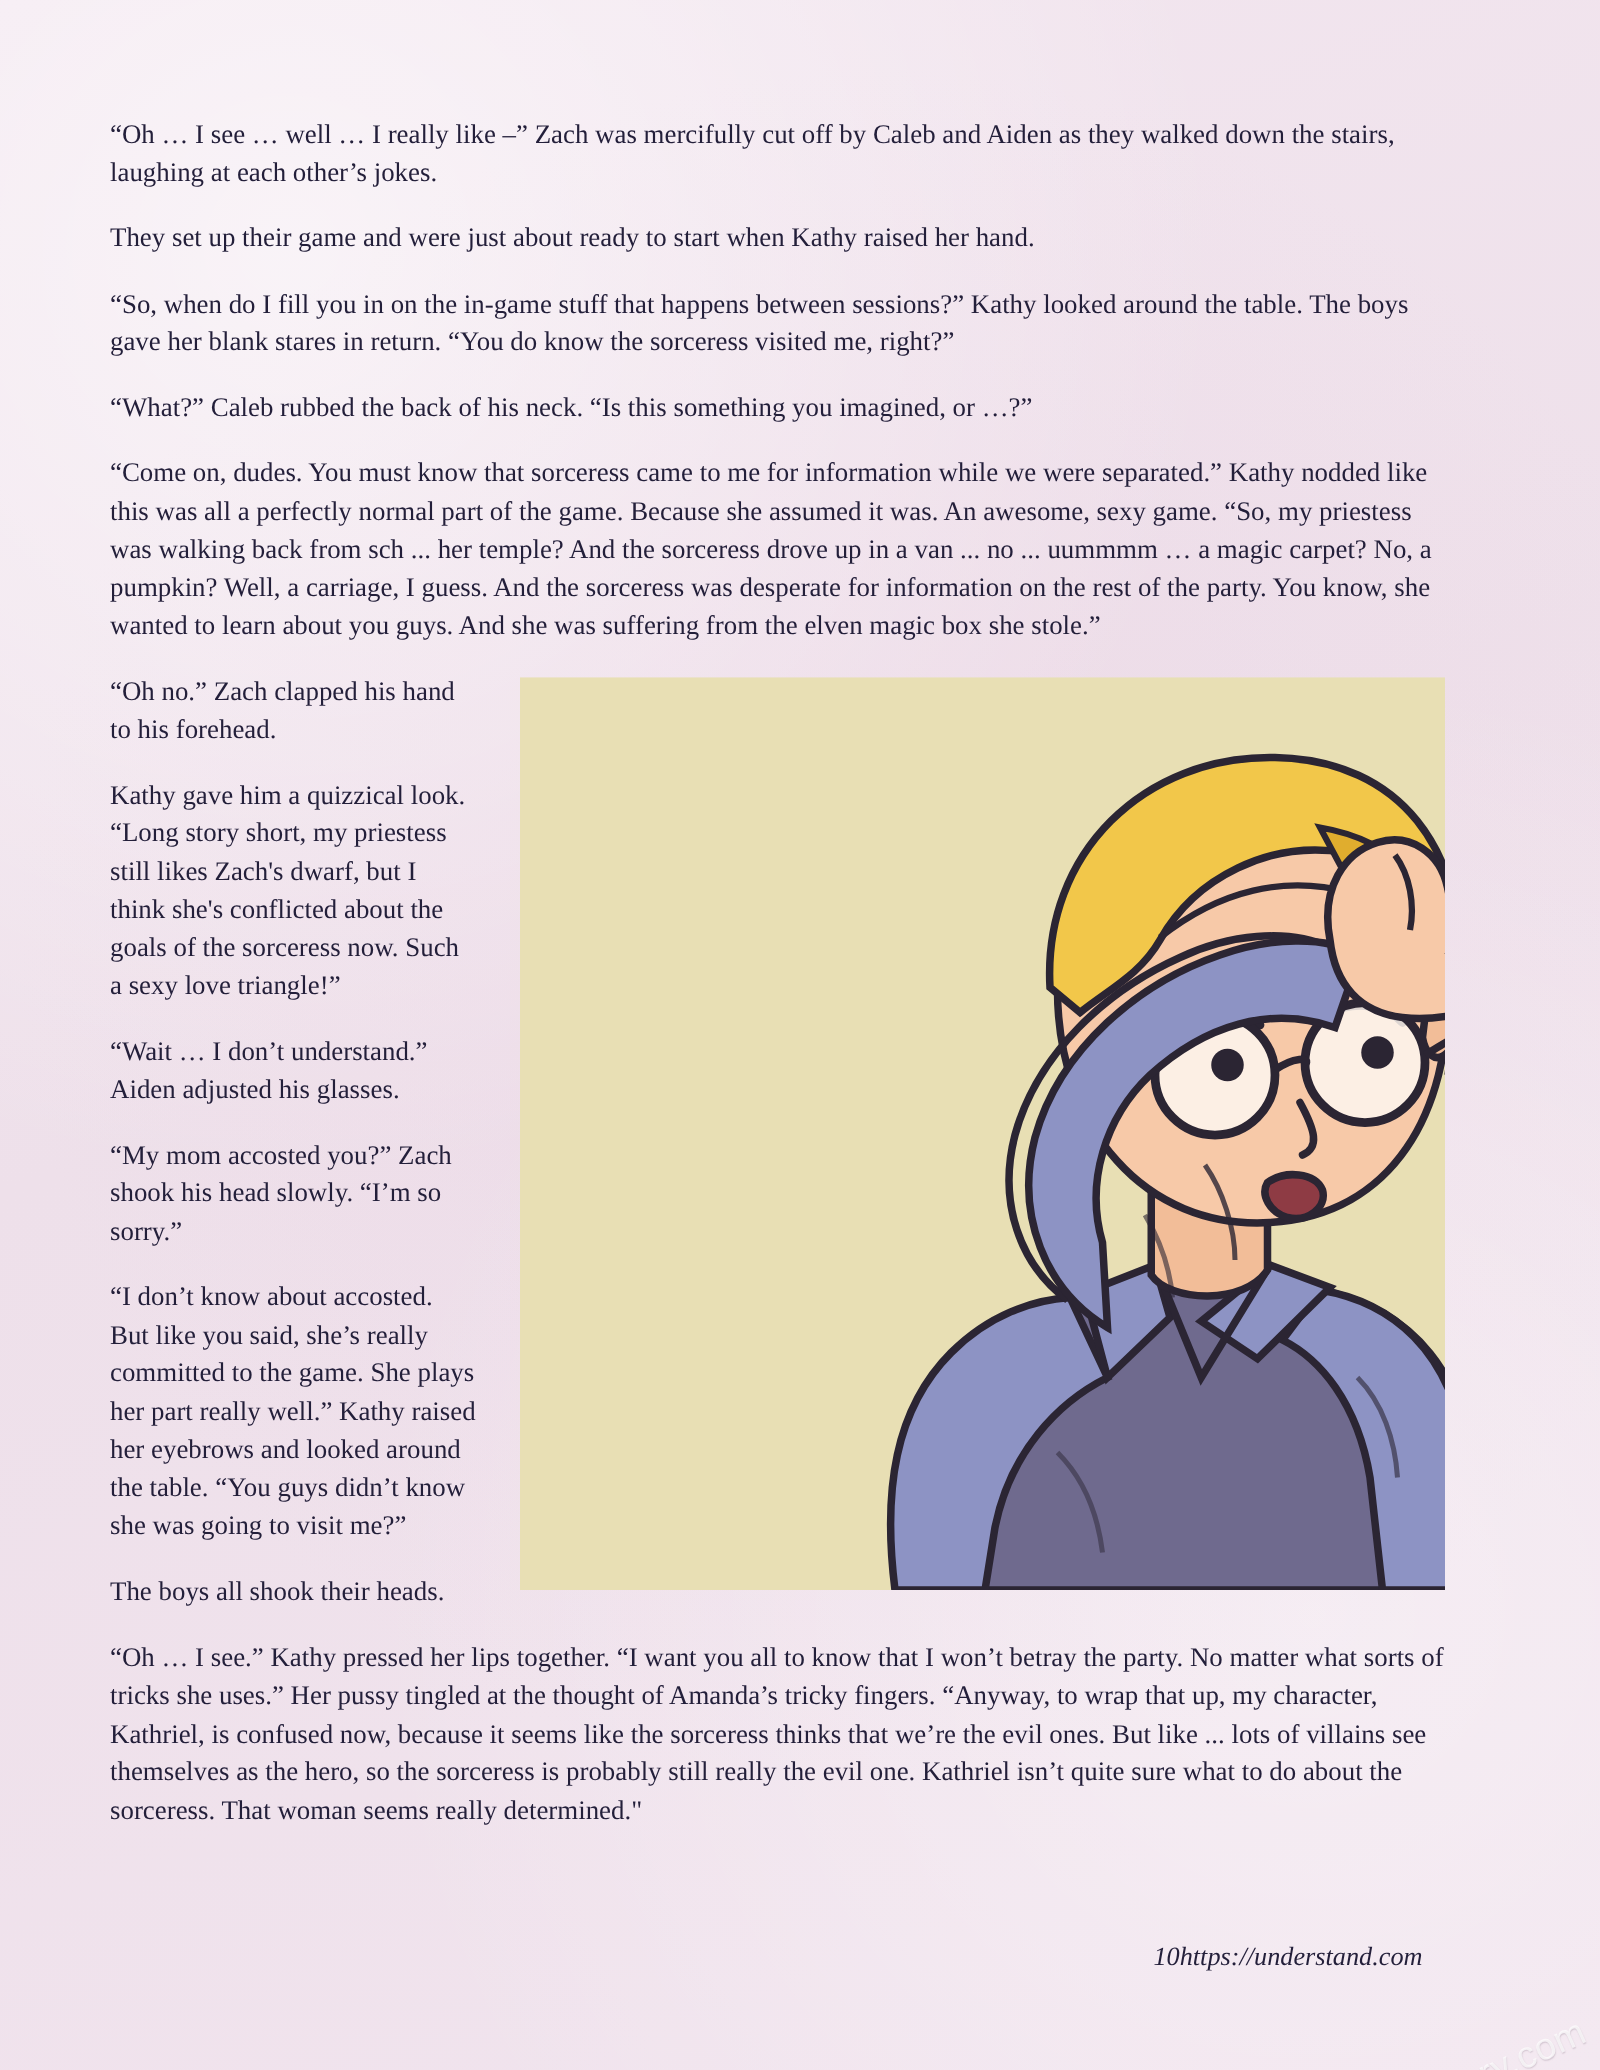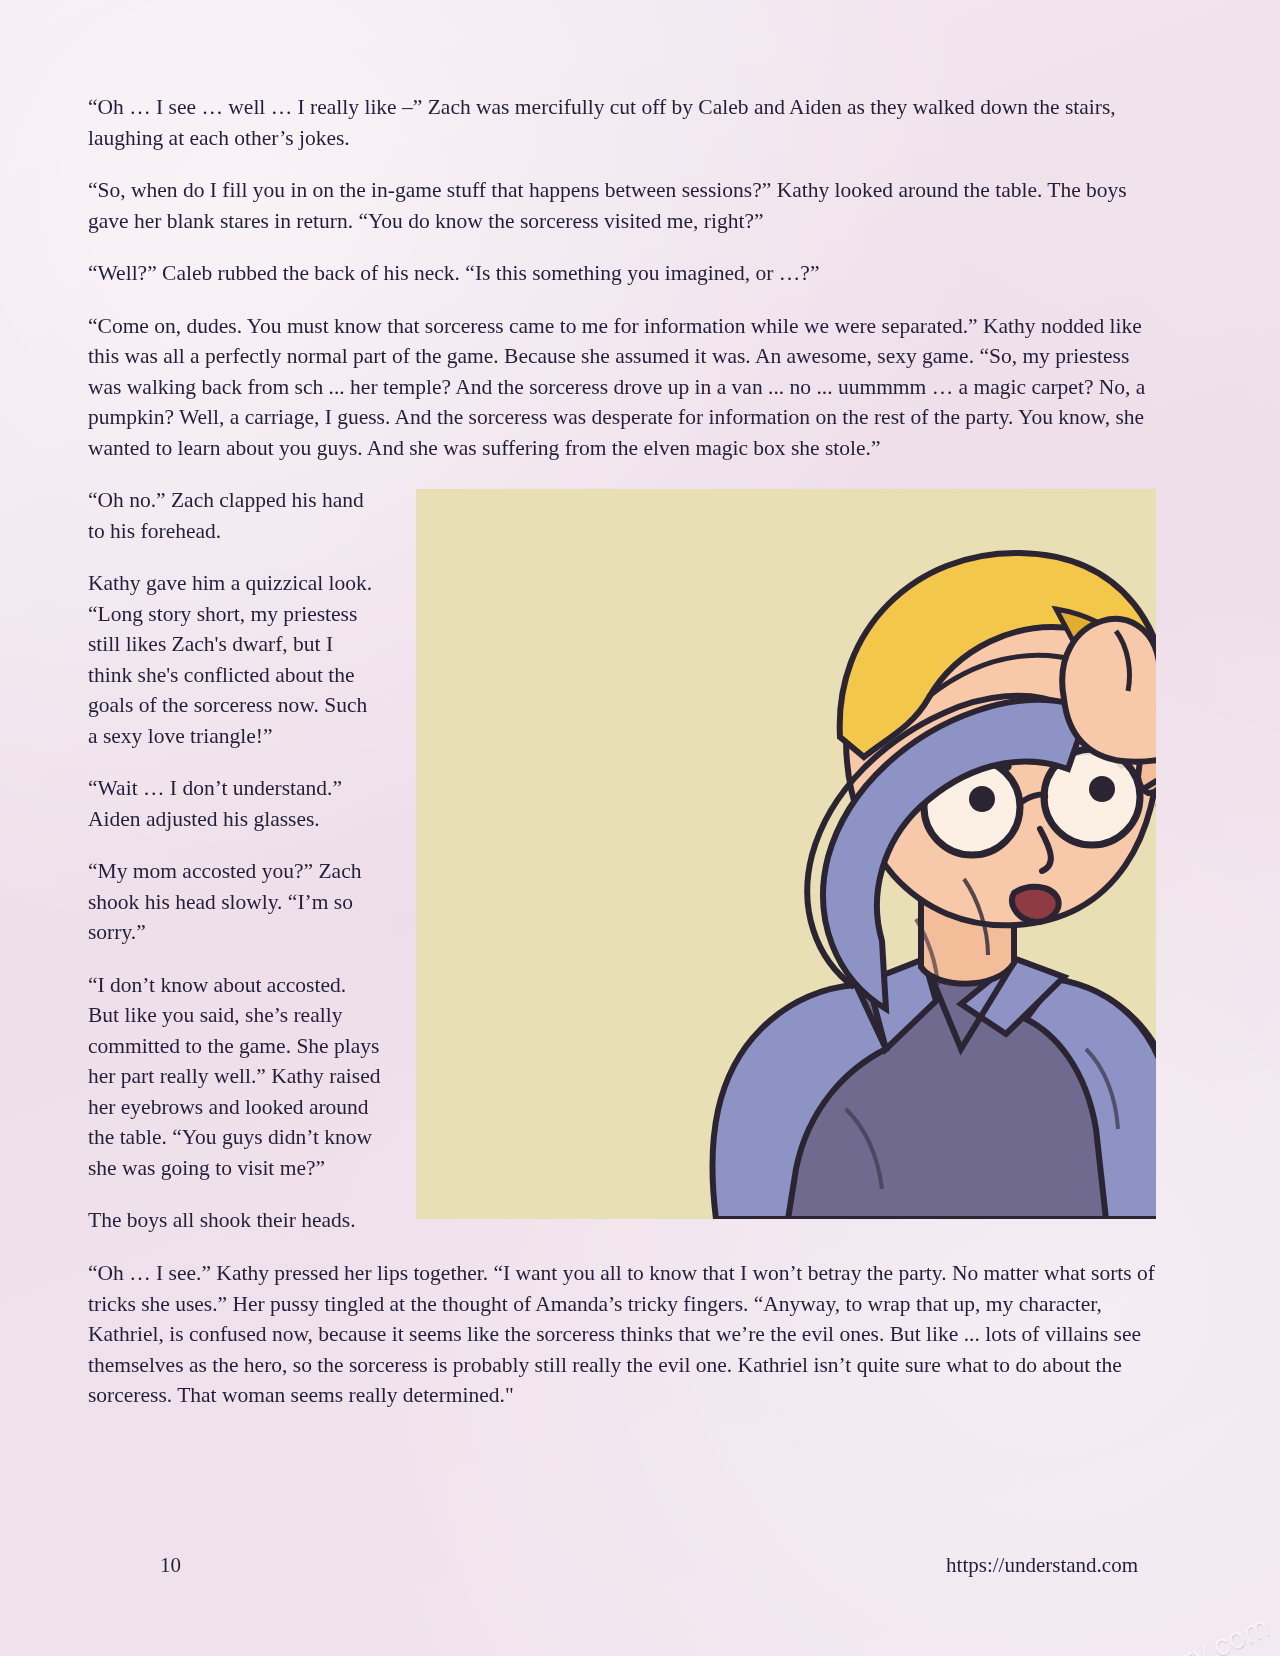--- a/index.html
+++ b/index.html
@@ -68,23 +68,24 @@
     content: "";
     display: block;
     clear: both;
   }
   .footer {
     position: absolute;
     left: 72px;
     right: 72px;
     bottom: 78px;
     display: flex;
-    justify-content: space-between;
+    justify-content: flex-end;
     align-items: center;
     font-size: 21px;
+    font-style: italic;
   }
   .page-num {
     margin-left: 72px;
   }
   .site-url {
     margin-right: 70px;
   }
   .watermark {
     position: absolute;
     right: 6px;
@@ -103,22 +104,23 @@
 </head>
 <body>
 
 <div class="page-bg"></div>
 
 <div class="page">
 
   <div class="content">
 
     <p>“Oh … I see … well … I really like –” Zach was mercifully cut off by Caleb and Aiden as they walked down the stairs, laughing at each other’s jokes.</p>
+    <p>They set up their game and were just about ready to start when Kathy raised her hand.</p>
     <p>“So, when do I fill you in on the in-game stuff that happens between sessions?” Kathy looked around the table. The boys gave her blank stares in return. “You do know the sorceress visited me, right?”</p>
-    <p>“Well?” Caleb rubbed the back of his neck. “Is this something you imagined, or …?”</p>
+    <p>“What?” Caleb rubbed the back of his neck. “Is this something you imagined, or …?”</p>
     <p>“Come on, dudes. You must know that sorceress came to me for information while we were separated.” Kathy nodded like this was all a perfectly normal part of the game. Because she assumed it was. An awesome, sexy game. “So, my priestess was walking back from sch ... her temple? And the sorceress drove up in a van ... no ... uummmm … a magic carpet? No, a pumpkin? Well, a carriage, I guess. And the sorceress was desperate for information on the rest of the party. You know, she wanted to learn about you guys. And she was suffering from the elven magic box she stole.”</p>
 
     <div class="wrap-section clearfix">
 
       <div class="figure">
         <svg viewBox="0 0 740 730" xmlns="http://www.w3.org/2000/svg">
           <defs>
             <clipPath id="frame">
               <rect x="0" y="0" width="740" height="730"></rect>
             </clipPath>

